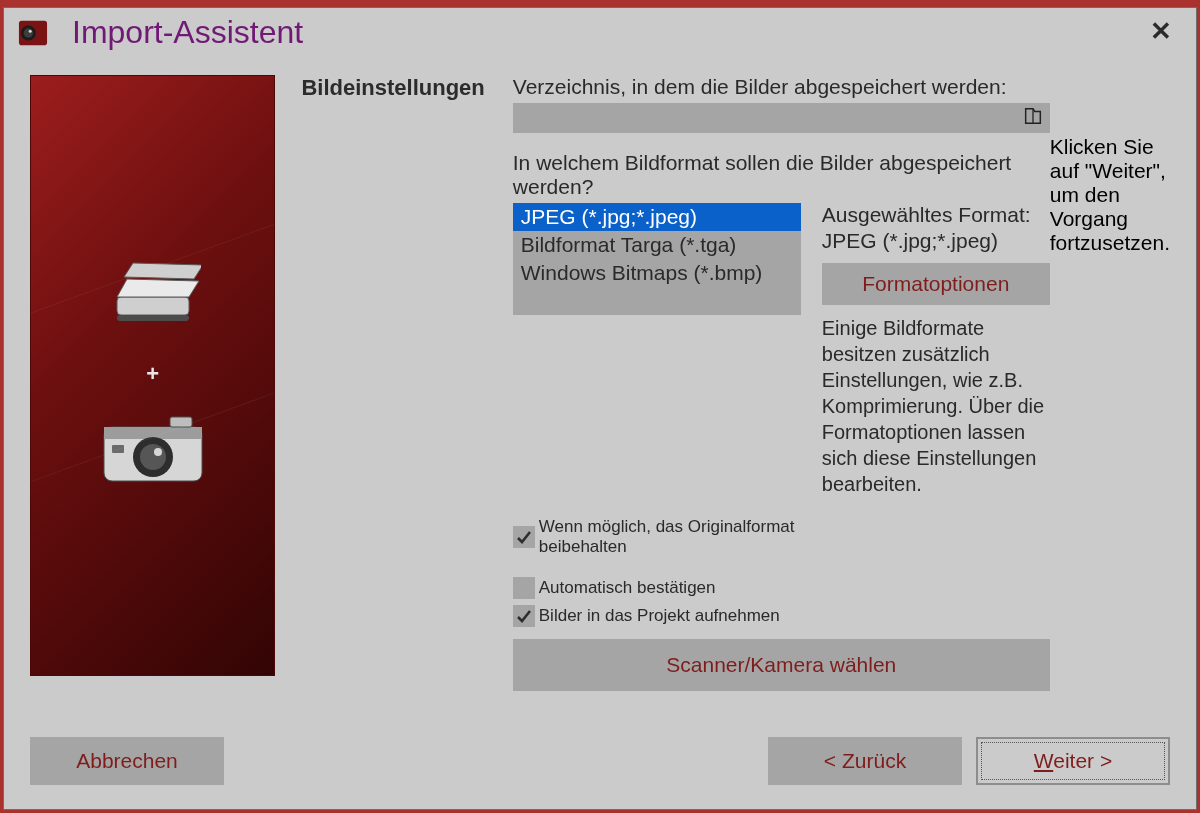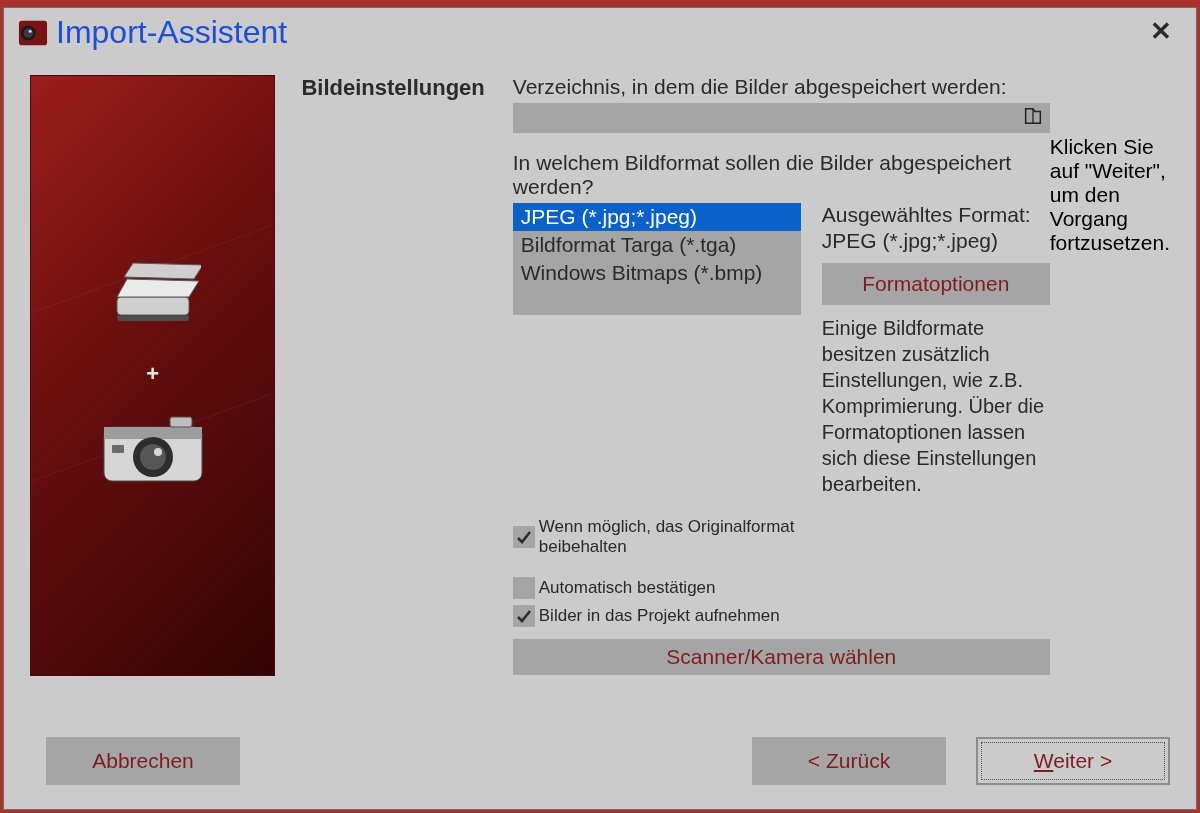--- a/index.html
+++ b/index.html
@@ -28,24 +28,24 @@
   }
   .titlebar {
     display: flex;
     align-items: center;
     padding: 6px 18px 2px 14px;
   }
   .titlebar-title {
     flex: 1;
     font-size: 32px;
     font-weight: 400;
-    color: #1d4ed8;
-    display: flex;
-    align-items: center;
-    gap: 8px;
+    color: #701a75;
+    display: flex;
+    align-items: center;
+    gap: 24px;
   }
   .app-icon {
     width: 30px;
     height: 30px;
   }
   .close-x {
     width: 34px;
     height: 34px;
     font-size: 26px;
     line-height: 30px;
@@ -190,21 +190,21 @@
     background: #a5a5a5;
     display: inline-flex;
     align-items: center;
     justify-content: center;
     cursor: pointer;
     flex-shrink: 0;
   }
   .checkbox svg { display: block; }
   .btn-wide {
     width: 100%;
-    height: 36px;
+    height: 52px;
     display: flex;
     align-items: center;
     justify-content: center;
     margin-top: 12px;
   }
   .continue-hint {
     font-size: 21px;
     margin-top: 60px;
   }
   .footer {
@@ -213,21 +213,20 @@
     padding: 0 26px 24px 26px;
     gap: 14px;
   }
   .footer .spacer { flex: 1; }
   .btn-footer {
     width: 194px;
     height: 48px;
     display: flex;
     align-items: center;
     justify-content: center;
-    margin-left: 16px;
   }
   .btn-primary {
     background: #cbcbcb;
     border: 2px solid #8d8d8d;
     outline: 1px dotted #555;
     outline-offset: -6px;
   }
   .under { text-decoration: underline; }
 </style>
 </head>

